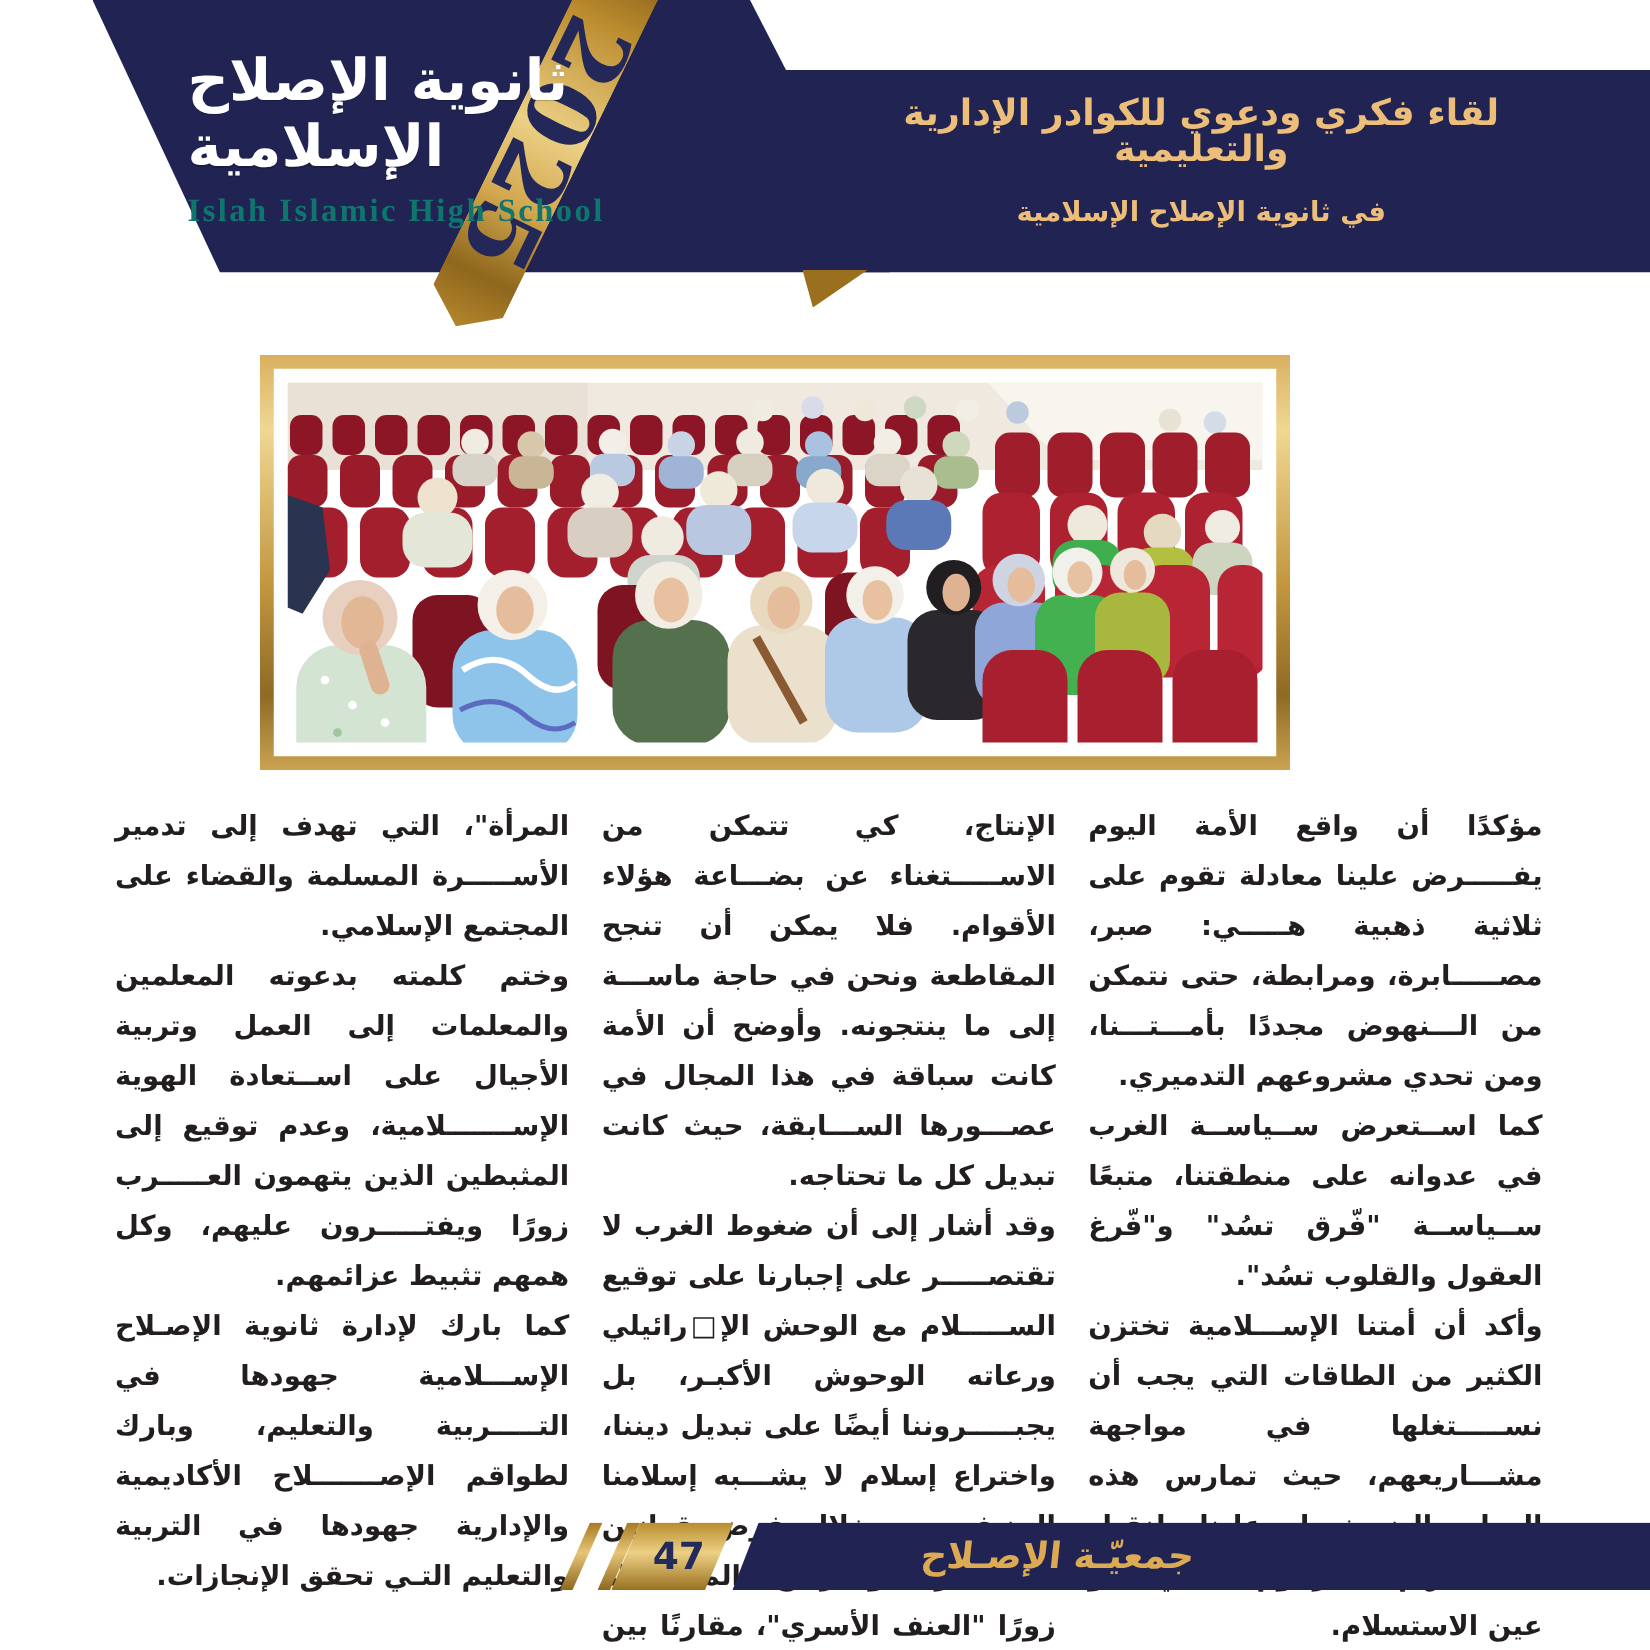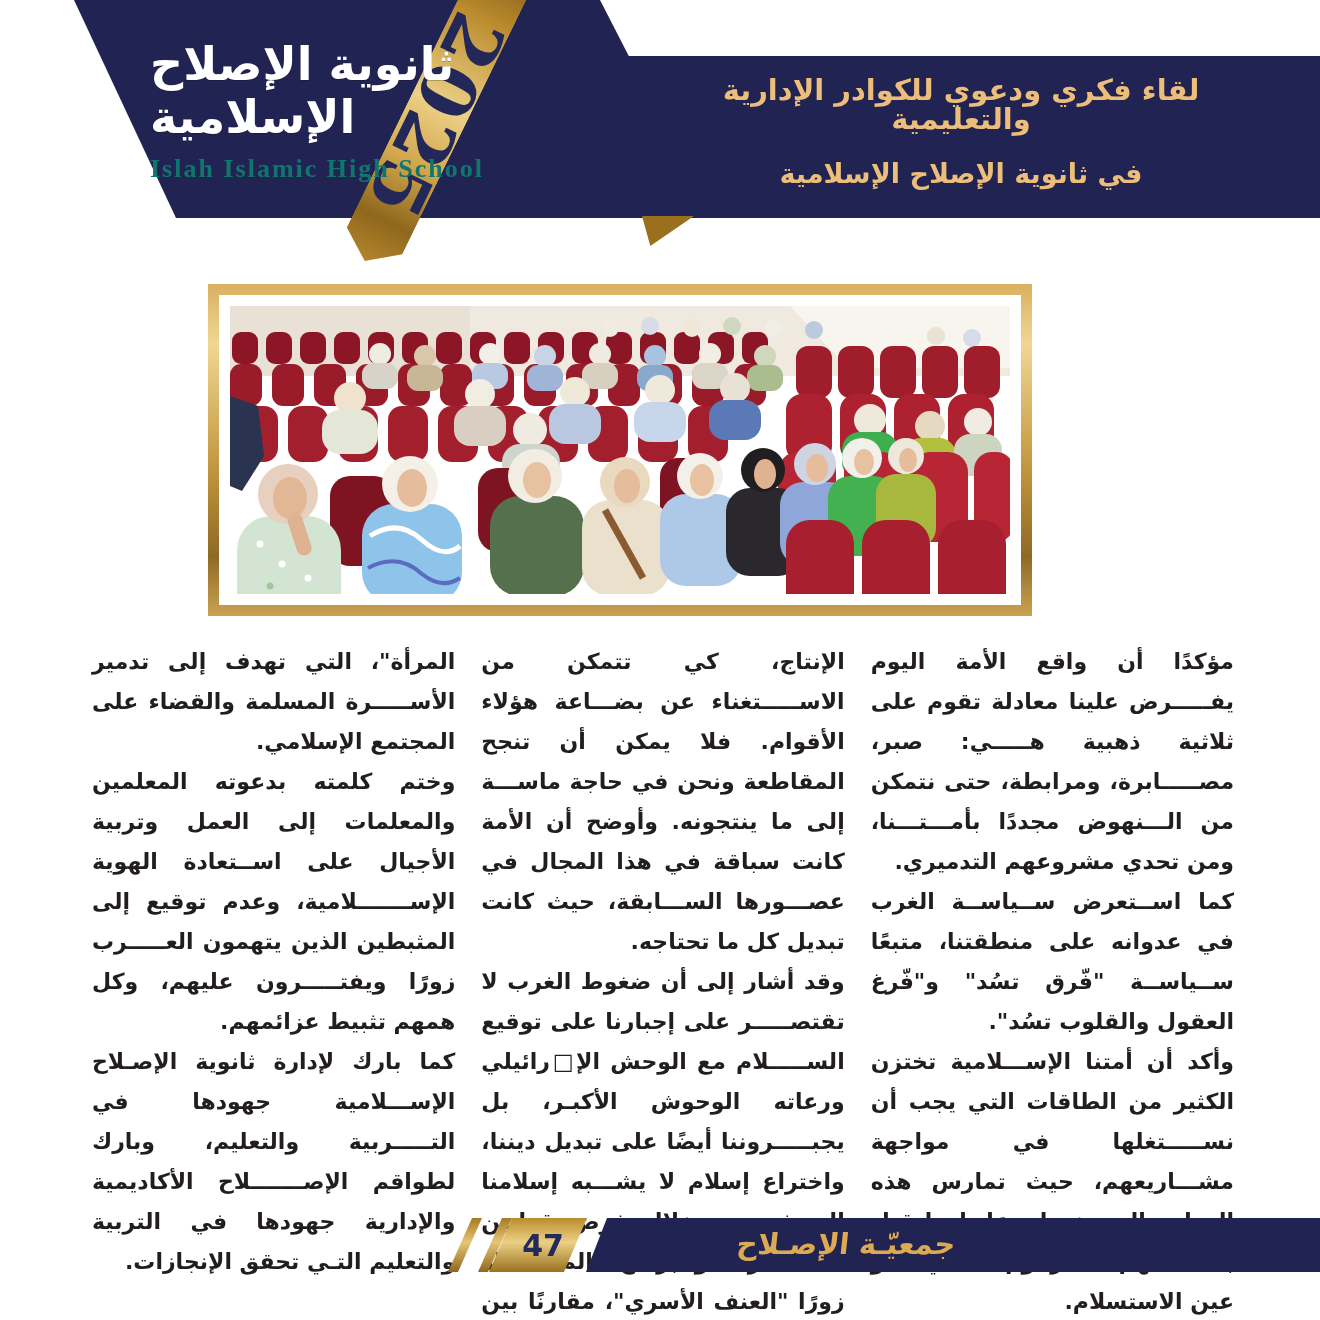--- a/index.html
+++ b/index.html
@@ -13,21 +13,21 @@
   .banner-right{clip-path:polygon(566px 56px,1320px 56px,1320px 218px,648px 218px);
                filter:drop-shadow(0 4px 5px rgba(50,50,70,.25));z-index:1;}
   .logo-block{position:absolute;left:150px;top:38px;width:430px;text-align:left;z-index:4;}
   .logo-arabic{color:#ffffff;font-size:46px;font-weight:700;line-height:1.15;
                text-shadow:0 1px 0 rgba(0,0,0,.2);}
   .logo-english{margin-top:10px;color:#0f766e;font-size:26px;font-weight:700;
                 letter-spacing:2px;font-family:"Liberation Serif","DejaVu Serif",serif;}
   .header-titles{position:absolute;left:676px;top:76px;width:570px;text-align:center;z-index:4;
                  color:#ecbe7a;font-weight:700;direction:rtl;}
   .header-title-1{font-size:29px;line-height:1.0;}
-  .header-title-2{font-size:27px;margin-top:24px;}
+  .header-title-2{font-size:22px;margin-top:24px;}
   .ribbon{position:absolute;left:478px;top:-42px;width:62px;height:322px;
           transform:rotate(26deg);transform-origin:0 0;z-index:3;
           background:linear-gradient(180deg,#8a611a 0%,#bb8c2e 16%,#ecd086 46%,#d2a74e 66%,#8f671d 86%,#b3852c 100%);
           clip-path:polygon(0 0,100% 0,100% 93%,50% 100%,0 93%);
           display:flex;align-items:center;justify-content:center;}
   .ribbon-text{transform:rotate(90deg);color:#232858;font-size:74px;font-weight:700;
                font-family:"DejaVu Serif","Liberation Serif",serif;letter-spacing:3px;white-space:nowrap;}
   .ribbon-fold{position:absolute;left:642px;top:216px;width:52px;height:30px;z-index:2;
                background:#9a6f1e;clip-path:polygon(0 0,100% 0,16% 100%);}
   

